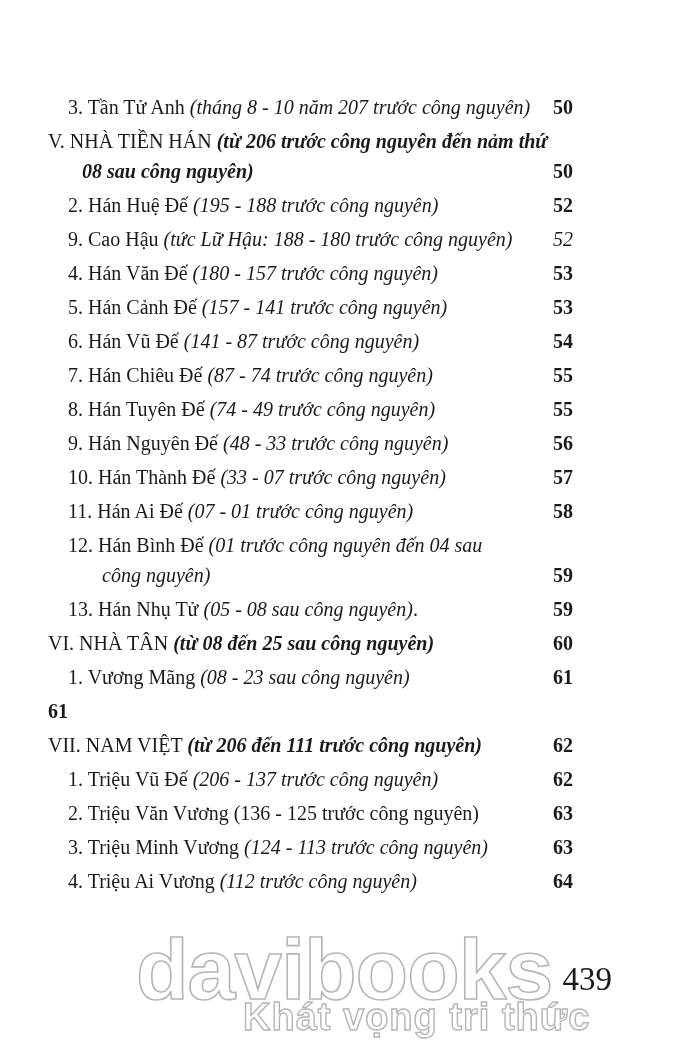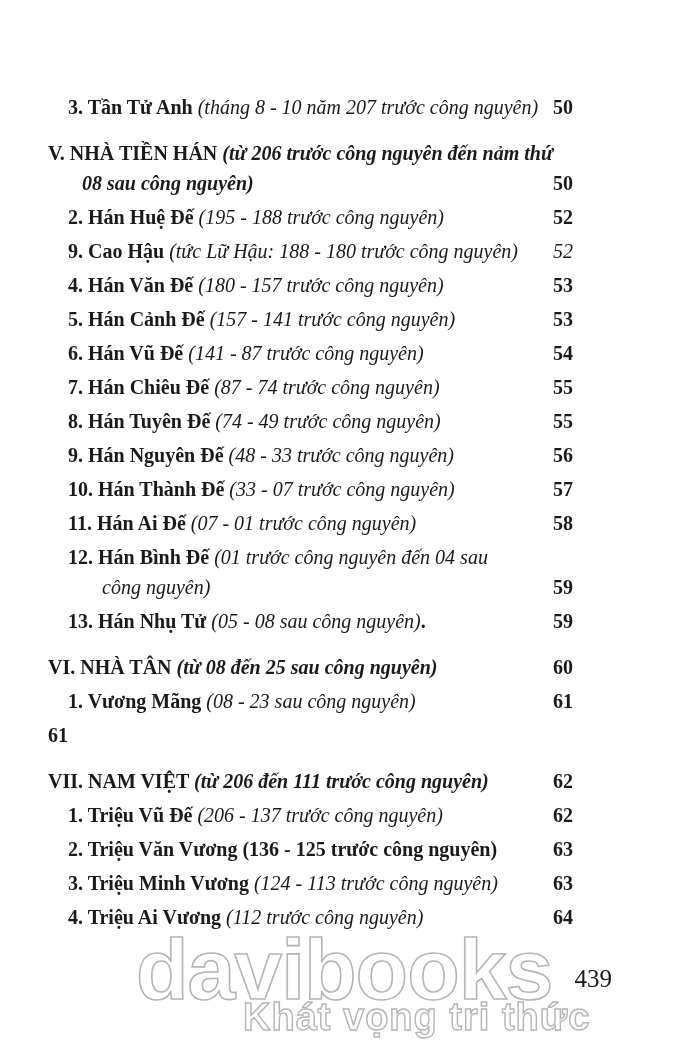--- a/index.html
+++ b/index.html
@@ -6,45 +6,45 @@
   body{
     width:700px;height:1050px;background:#ffffff;position:relative;overflow:hidden;
     font-family:"Liberation Serif","DejaVu Serif",serif;color:#1a1a1a;
   }
   .page{position:absolute;inset:0;background:#ffffff;}
   .toc{padding:92px 103px 0 48px;}
   .row{
     display:flex;justify-content:space-between;align-items:flex-end;
     font-size:20px;line-height:30px;margin-bottom:4px;
   }
-  .row.section{margin-top:16px;}
+  .row.section{margin-top:4px;}
   .row-text{flex:1;padding-left:34px;text-indent:-34px;}
   .row.item .row-text{margin-left:20px;}
   .row-page{min-width:44px;text-align:left;font-weight:bold;white-space:nowrap;}
   .row-page.pg-italic{font-weight:normal;font-style:italic;}
-  .seg-b{font-weight:bold;text-align:center;}
+  .seg-b{font-weight:normal;text-align:center;}
   .seg-i{font-style:italic;}
   .seg-bi{font-weight:bold;font-style:italic;}
   .wm-brand{
     position:absolute;left:136px;top:926px;
     font-family:"Liberation Sans","DejaVu Sans",sans-serif;font-weight:bold;
     font-size:86px;letter-spacing:-1px;line-height:1;
     color:transparent;-webkit-text-stroke:1.6px #b5b5b5;
     pointer-events:none;
   }
   .wm-slogan{
     position:absolute;left:243px;top:998px;
     font-family:"Liberation Sans","DejaVu Sans",sans-serif;font-weight:bold;
     font-size:38px;letter-spacing:1px;line-height:1;
     color:transparent;-webkit-text-stroke:1.4px #b5b5b5;
     pointer-events:none;
   }
   .folio{
     position:absolute;right:88px;top:964px;
-    font-size:25px;line-height:30px;color:#1a1a1a;
+    font-size:33px;line-height:30px;color:#1a1a1a;
   }
 </style>
 </head>
 <body>
 
 <div class="page">
 
   <div class="toc" id="toc">
     <div class="row item">
       <div class="row-text"><span class="seg-b">3. Tần Tử Anh </span><span class="seg-i">(tháng 8 - 10 năm 207 trước công nguyên)</span></div>

